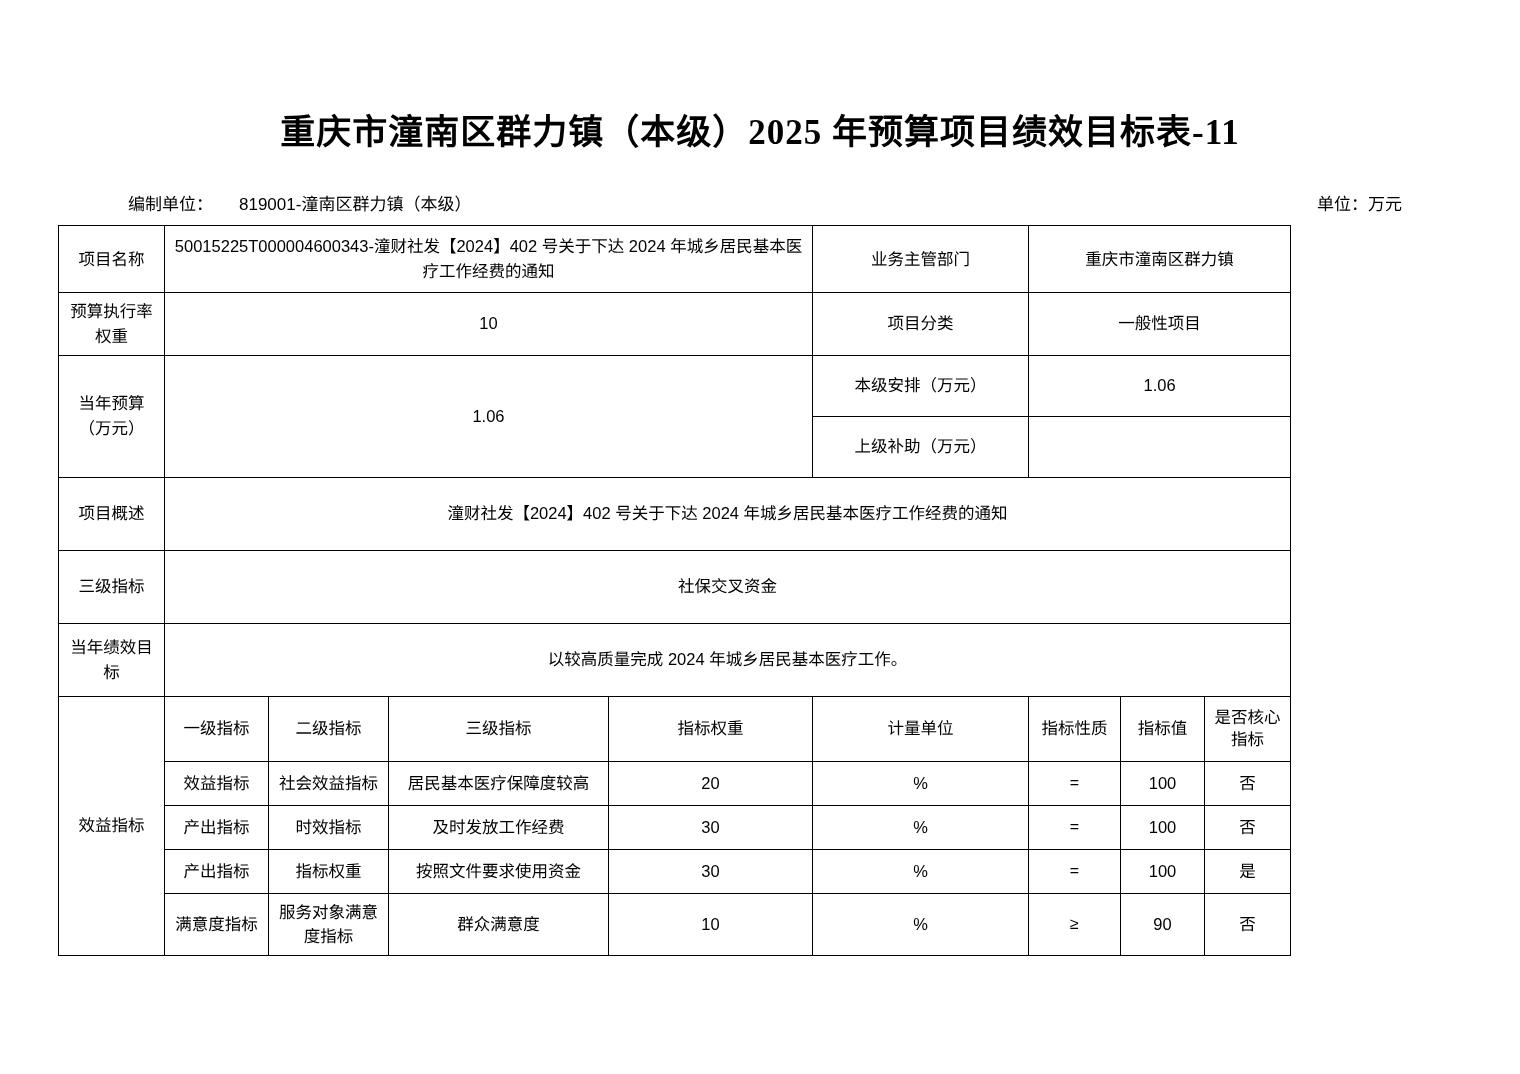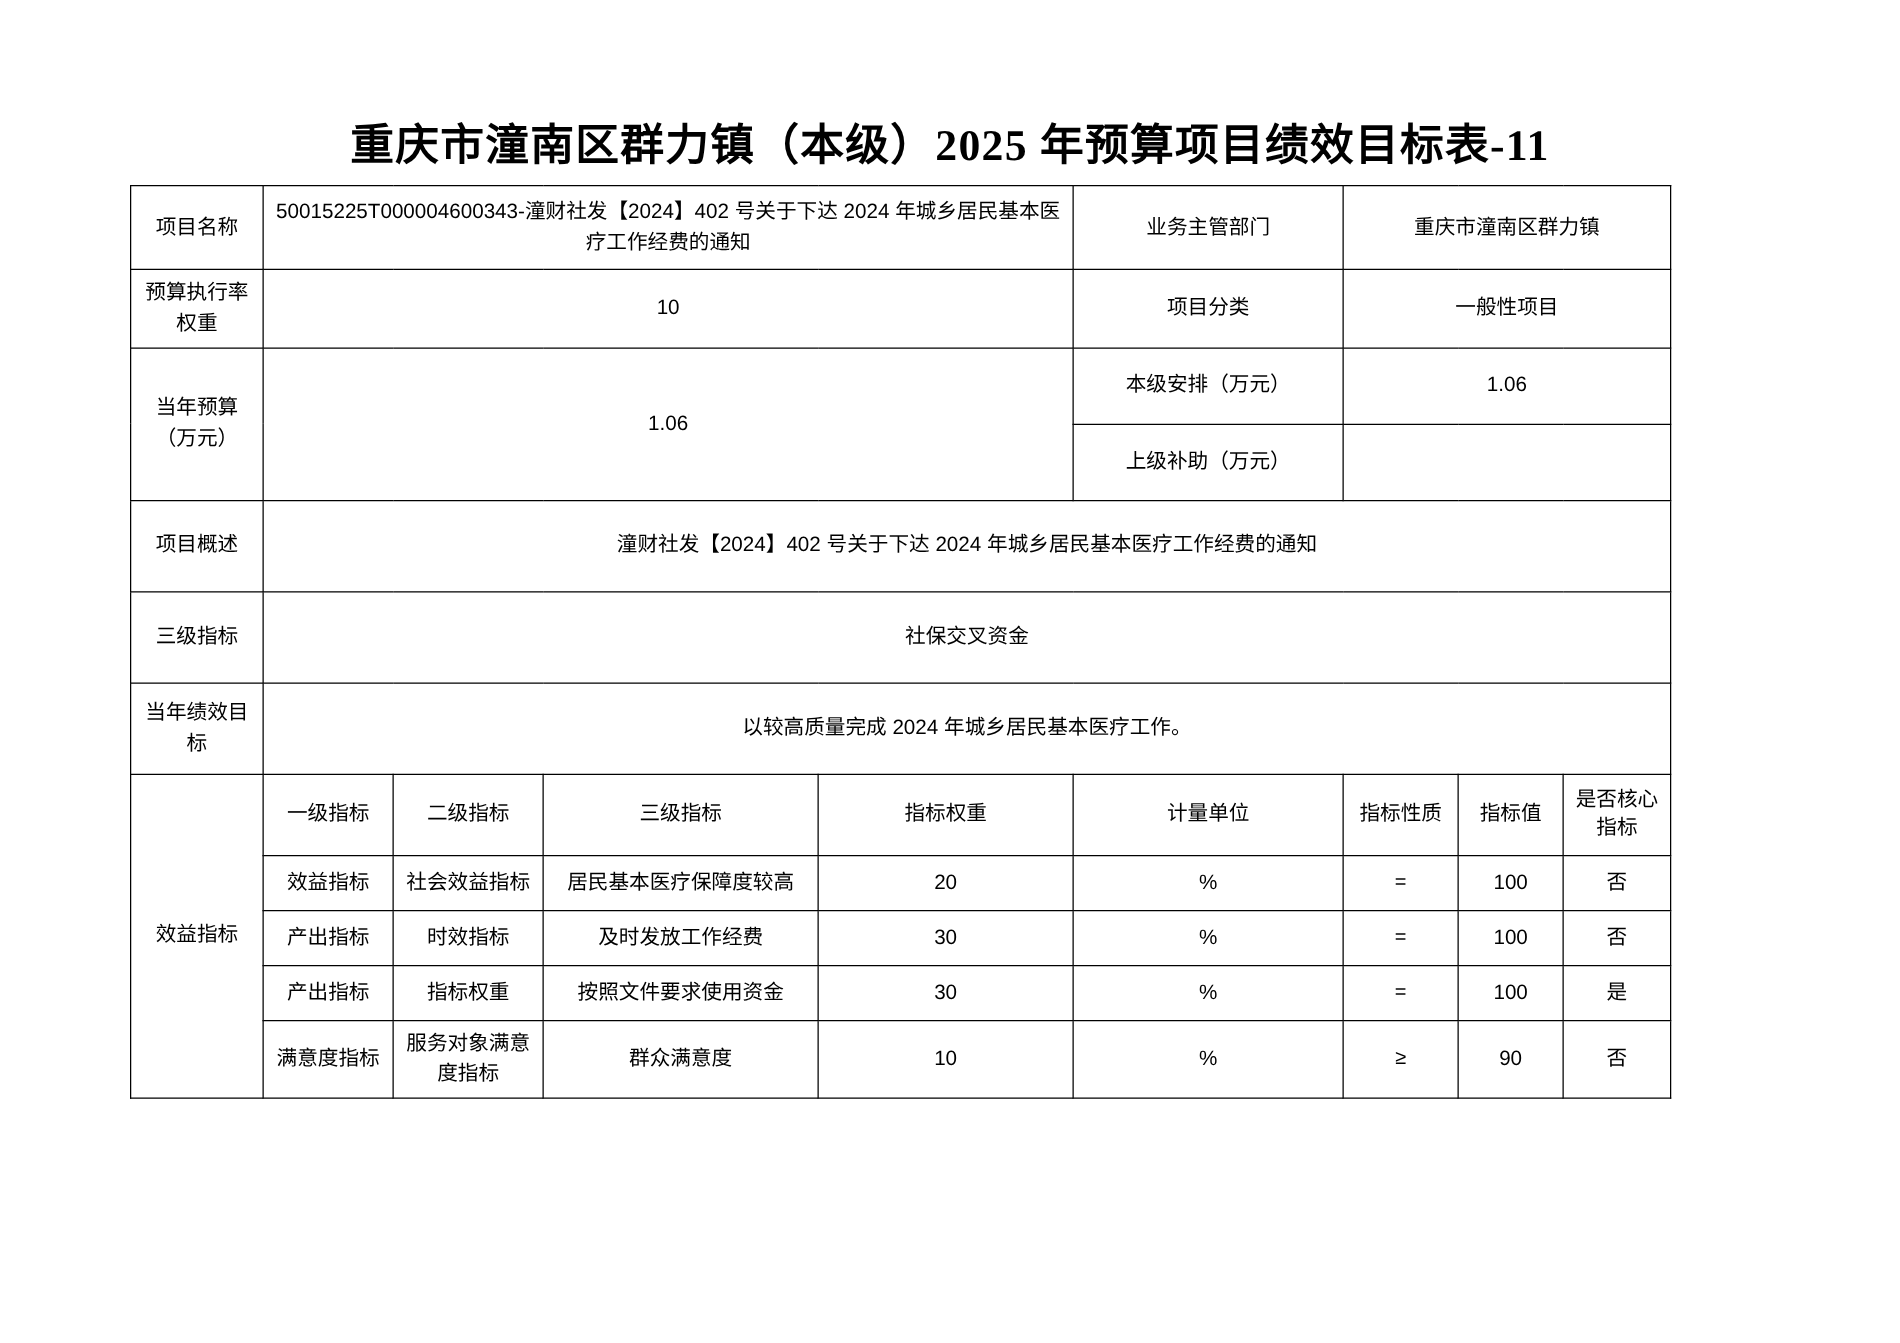--- a/index.html
+++ b/index.html
@@ -19,21 +19,21 @@
     width: 1520px;
     height: 1074px;
     box-sizing: border-box;
   }
   .doc-title {
     text-align: center;
     font-family: "Liberation Serif", "DejaVu Serif", serif;
     font-weight: bold;
     font-size: 35px;
     letter-spacing: 1px;
-    margin: 0;
+    margin: 16px;
     padding-top: 96px;
     line-height: 1.2;
   }
   .meta-row {
     display: flex;
     justify-content: space-between;
     align-items: baseline;
     margin: 36px 118px 0 128px;
     font-size: 17px;
     font-family: "Liberation Sans", sans-serif;
@@ -43,21 +43,21 @@
     align-items: baseline;
   }
   .meta-left .label {
     margin-right: 26px;
   }
   .meta-right {
     font-family: "Liberation Sans", sans-serif;
   }
   table.main {
     border-collapse: collapse;
-    margin: 10px 0 0 104px;
+    margin: 10px 0 0 58px;
     width: 1208px;
     table-layout: fixed;
     font-size: 16.5px;
     font-family: "Liberation Sans", sans-serif;
   }
   table.main td {
     border: 1px solid #000000;
     padding: 6px 8px;
     vertical-align: middle;
     line-height: 1.5;
@@ -87,20 +87,27 @@
     text-align: center;
   }
 </style>
 </head>
 <body>
 
 <div class="page">
 
   <h1 class="doc-title">重庆市潼南区群力镇（本级）2025 年预算项目绩效目标表-11</h1>
 
+  <div class="meta-row">
+    <div class="meta-left">
+      <span class="label">编制单位：</span>
+      <span>819001-潼南区群力镇（本级）</span>
+    </div>
+    <div class="meta-right">单位：万元</div>
+  </div>
 
   <table class="main">
     <colgroup>
       <col style="width:106px">
       <col style="width:104px">
       <col style="width:120px">
       <col style="width:220px">
       <col style="width:204px">
       <col style="width:216px">
       <col style="width:92px">

